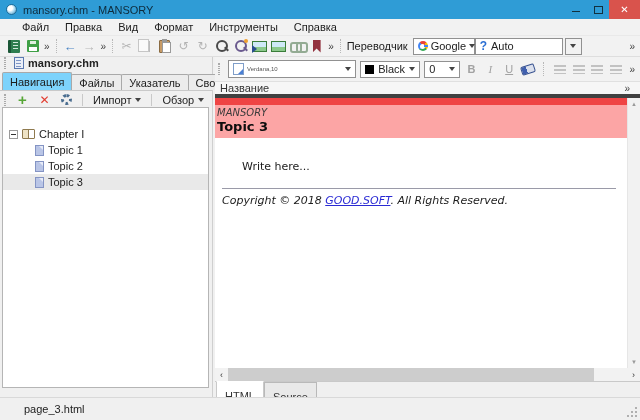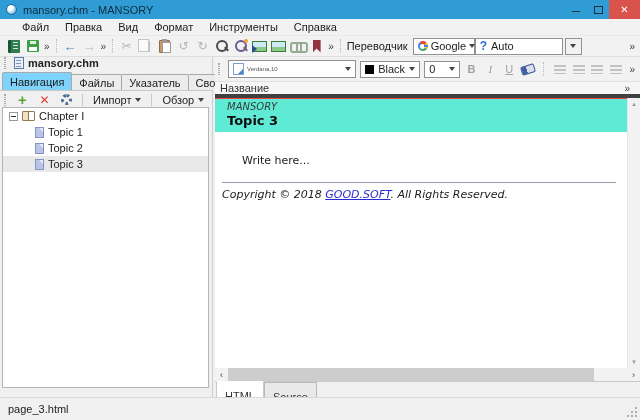--- a/index.html
+++ b/index.html
@@ -94,21 +94,21 @@
     border:1px solid #a9a9a9; border-bottom:none; margin-right:-1px; border-radius:2px 2px 0 0; color:#1c1c1c; }
   .nav-tab.active { background:#7dd3fc; height:18px; position:relative; z-index:2; }
   .mini-toolbar { height:17px; display:flex; align-items:center; padding-left:3px; gap:3px; }
   .mt-plus { color:#56a636; font-weight:bold; font-size:15px; line-height:11px; }
   .mt-x { color:#e23a2d; font-weight:bold; font-size:12px; }
   .mt-gear { width:11px; height:11px; border-radius:50%; border:3px dotted #4a6d8f; }
   .mt-sep { width:1px; height:12px; background:#c9c9c9; margin:0 3px; }
   .mt-btn { display:flex; align-items:center; gap:4px; padding:0 4px; color:#1c1c1c; }
   .mt-btn .caret { border-top:4px solid #444; border-left:3px solid transparent; border-right:3px solid transparent; width:0; height:0; }
   .tree-box { position:absolute; left:2px; right:3px; top:50px; bottom:9px;
-    background:#fff; border:1px solid #b5b5b5; padding-top:0; overflow:hidden; }
+    background:#fff; border:1px solid #b5b5b5; padding-top:18px; overflow:hidden; }
   .tree-row { height:16px; display:flex; align-items:center; gap:4px; padding-left:6px; }
   .tree-row.child { padding-left:32px; }
   .tree-row.selected { background:#e9e9e9; }
   .expander { width:9px; height:9px; border:1px solid #9a9a9a; background:#fff; position:relative; flex:0 0 auto; }
   .expander::after { content:""; position:absolute; left:1px; right:1px; top:3px; height:1px; background:#333; }
   .book-icon { width:13px; height:10px; border:1px solid #8f7a4e; border-radius:1px;
     background:linear-gradient(90deg, #efe3c4 0 48%, #8f7a4e 48% 52%, #ffffff 52% 100%); flex:0 0 auto; }
   .page-icon { width:9px; height:11px; background:#b9c5e6; border:1px solid #8494c4; position:relative; flex:0 0 auto; }
   .page-icon::after { content:""; position:absolute; top:0; right:0; width:0; height:0;
     border-top:4px solid #e8ecf7; border-left:4px solid transparent; }
@@ -131,21 +131,21 @@
   .eraser { width:14px; height:9px; transform:rotate(-18deg); border:1px solid #35508f; border-radius:2px;
     background:linear-gradient(90deg, #3f5fae 0 40%, #dbe0ec 40% 100%); }
   .align-ic { width:12px; height:9px;
     background:repeating-linear-gradient(#c2c2c2 0 2px, transparent 2px 4px); }
 
   .name-header { height:16px; background:#f6f6f6; border-bottom:4px solid #404040;
     display:flex; align-items:center; padding:0 5px; color:#333; }
 
   .content-wrap { position:absolute; top:41px; left:0; right:0; bottom:29px; background:#fff; display:flex; }
   .content-main { flex:1; position:relative; font-family:"DejaVu Sans", sans-serif; overflow:hidden; }
-  .banner { background:#5eead4; border-top:1px solid #ef4444; padding:2px 12px 4px; }
+  .banner { background:#fca5a5; border-top:7px solid #ef4444; padding:2px 2px 4px; }
   .banner-small { font-style:italic; font-size:10px; line-height:12px; color:#3a3a3a; }
   .banner-title { font-weight:bold; font-size:13px; line-height:15px; color:#0d0d0d; }
   .body-text { margin:22px 0 0 27px; font-size:11px; color:#1c1c1c; }
   .hrule { margin:15px 11px 0 7px; border-top:1px solid #9a9aa8; }
   .copyright { margin:5px 0 0 7px; font-style:italic; font-size:11px; color:#1c1c1c; }
   .copy-link { color:#2a2ad4; text-decoration:underline; }
 
   .v-scroll { width:13px; background:#f2f2f2; border-left:1px solid #e6e6e6;
     display:flex; flex-direction:column; align-items:center; justify-content:space-between;
     padding:3px 0; color:#9a9a9a; font-size:6px; }
@@ -155,21 +155,21 @@
   .h-thumb { height:13px; background:#cdcdcd; width:86%; }
   .h-space { flex:1; }
   .view-tabs { position:absolute; left:0; right:0; bottom:0; height:16px; background:#f0f0f0;
     border-top:1px solid #c9c9c9; display:flex; align-items:flex-start; padding-left:1px; }
   .view-tab { padding:14px 8px; display:flex; align-items:center; color:#333; }
   .view-tab.active { background:#fff; border:1px solid #c9c9c9; border-top:1px solid #fff; margin-top:-1px; height:16px; }
   .view-tab.inactive { background:#e9e9e9; border:1px solid #b9b9b9; height:14px; }
 
   
   .status-bar { position:absolute; left:0; right:0; bottom:0; height:23px; background:#f0f0f0;
-    border-top:1px solid #d9d9d9; display:flex; align-items:center; padding-left:8px; color:#1c1c1c; }
+    border-top:1px solid #d9d9d9; display:flex; align-items:center; padding-left:24px; color:#1c1c1c; }
   .resize-grip { position:absolute; right:3px; bottom:3px; width:10px; height:10px; }
   .resize-grip::before { content:""; position:absolute; right:0; bottom:0; width:2px; height:2px; background:#b0b0b0;
     box-shadow:-4px 0 0 #b0b0b0, -8px 0 0 #b0b0b0, 0 -4px 0 #b0b0b0, 0 -8px 0 #b0b0b0, -4px -4px 0 #b0b0b0; }
 </style>
 </head>
 <body>
 
 <div class="titlebar">
   <span class="app-icon"></span>
   <span class="title-text">mansory.chm - MANSORY</span>

